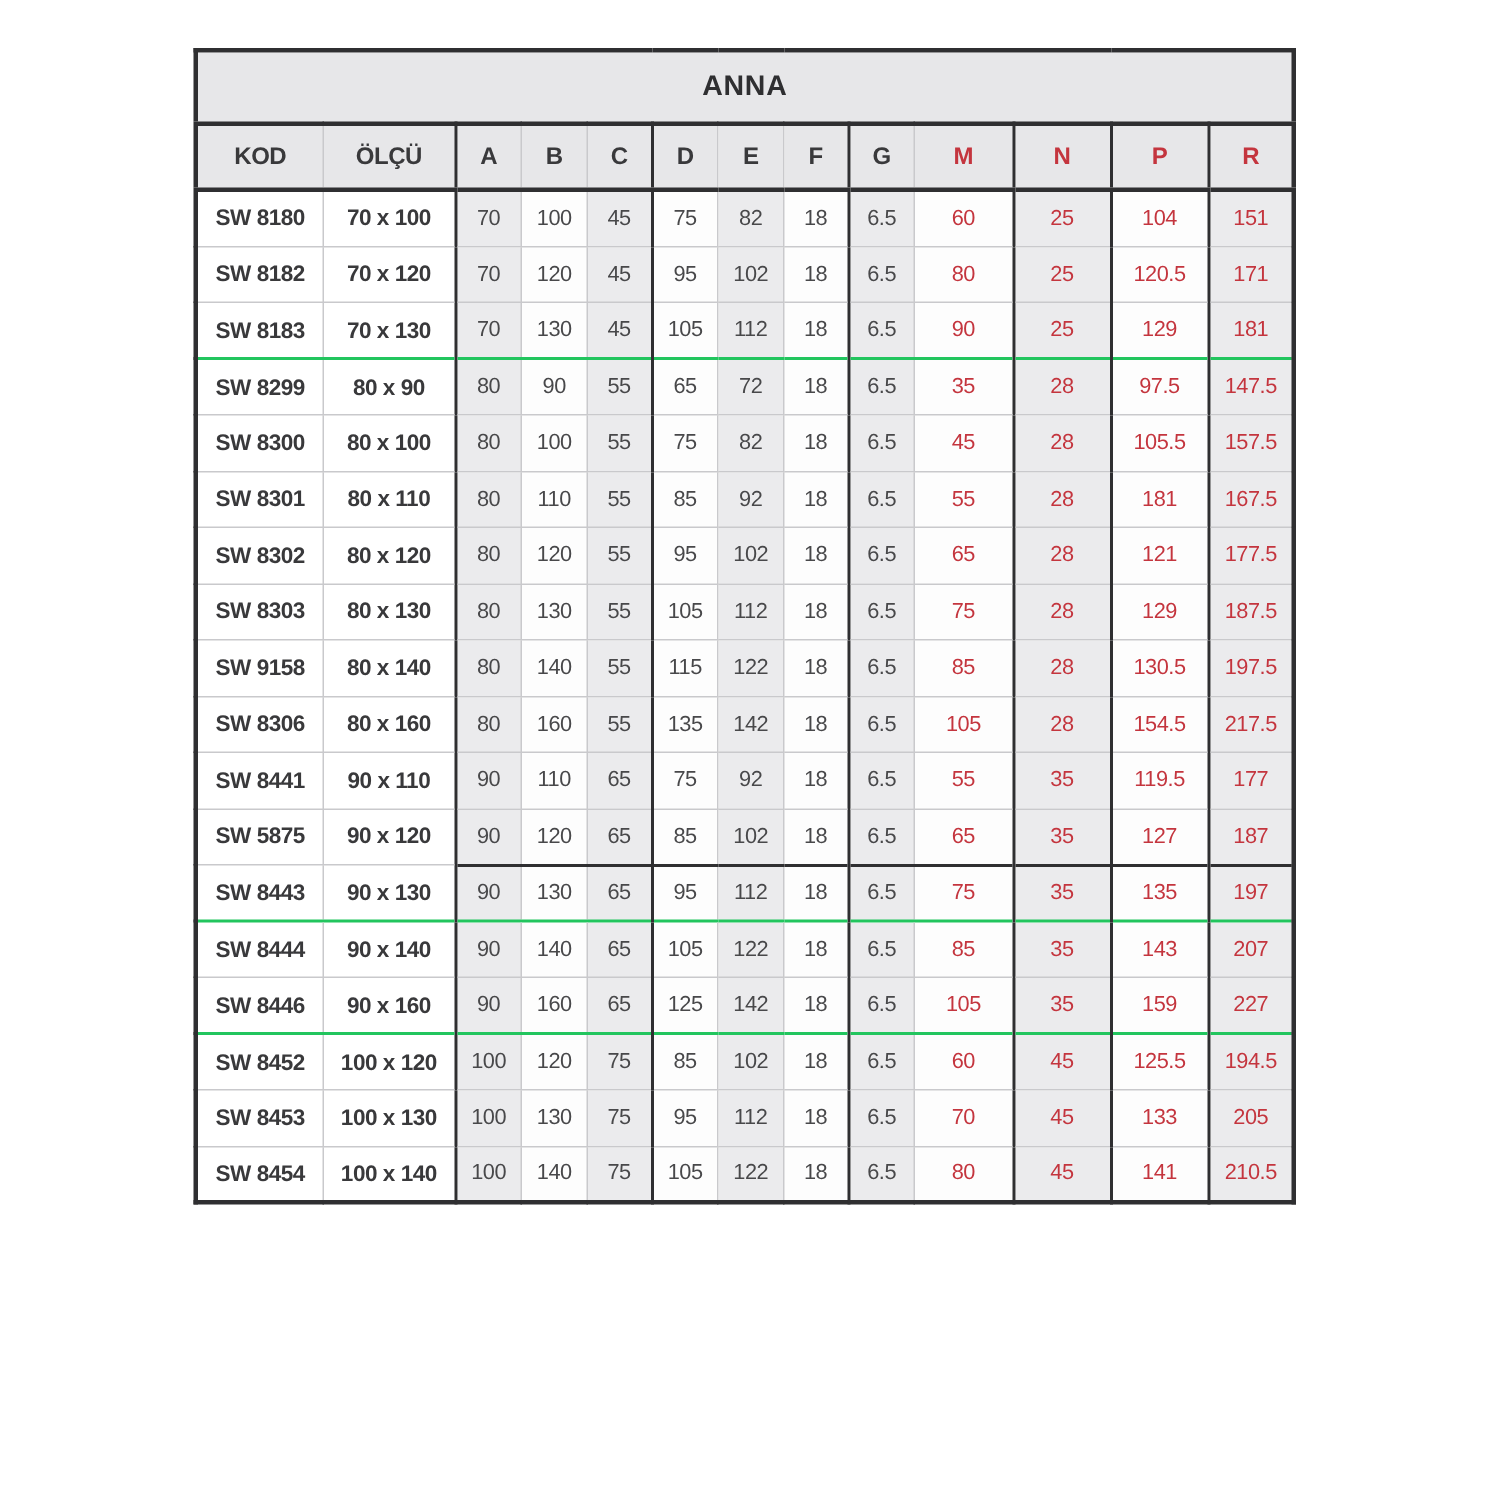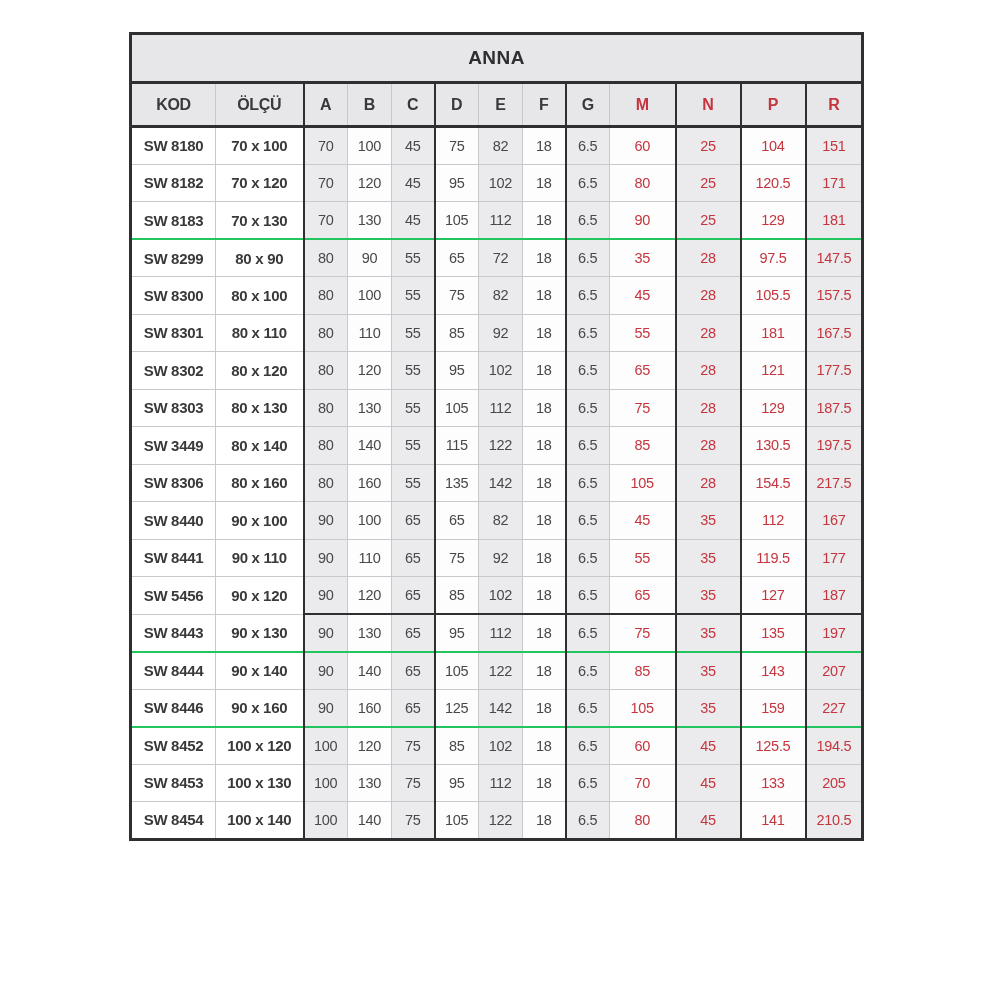--- a/index.html
+++ b/index.html
@@ -240,21 +240,21 @@
           <td>105</td>
           <td>112</td>
           <td>18</td>
           <td>6.5</td>
           <td class="red">75</td>
           <td class="red">28</td>
           <td class="red">129</td>
           <td class="red">187.5</td>
         </tr>
         <tr>
-          <td class="kod">SW 3449</td>
+          <td class="kod">SW 9158</td>
           <td class="olcu">80 x 140</td>
           <td>80</td>
           <td>140</td>
           <td>55</td>
           <td>115</td>
           <td>122</td>
           <td>18</td>
           <td>6.5</td>
           <td class="red">85</td>
           <td class="red">28</td>
@@ -270,51 +270,36 @@
           <td>135</td>
           <td>142</td>
           <td>18</td>
           <td>6.5</td>
           <td class="red">105</td>
           <td class="red">28</td>
           <td class="red">154.5</td>
           <td class="red">217.5</td>
         </tr>
         <tr>
-          <td class="kod">SW 8440</td>
-          <td class="olcu">90 x 100</td>
-          <td>90</td>
-          <td>100</td>
-          <td>65</td>
-          <td>65</td>
-          <td>82</td>
-          <td>18</td>
-          <td>6.5</td>
-          <td class="red">45</td>
-          <td class="red">35</td>
-          <td class="red">112</td>
-          <td class="red">167</td>
-        </tr>
-        <tr>
           <td class="kod">SW 8441</td>
           <td class="olcu">90 x 110</td>
           <td>90</td>
           <td>110</td>
           <td>65</td>
           <td>75</td>
           <td>92</td>
           <td>18</td>
           <td>6.5</td>
           <td class="red">55</td>
           <td class="red">35</td>
           <td class="red">119.5</td>
           <td class="red">177</td>
         </tr>
         <tr>
-          <td class="kod">SW 5456</td>
+          <td class="kod">SW 5875</td>
           <td class="olcu">90 x 120</td>
           <td>90</td>
           <td>120</td>
           <td>65</td>
           <td>85</td>
           <td>102</td>
           <td>18</td>
           <td>6.5</td>
           <td class="red">65</td>
           <td class="red">35</td>

